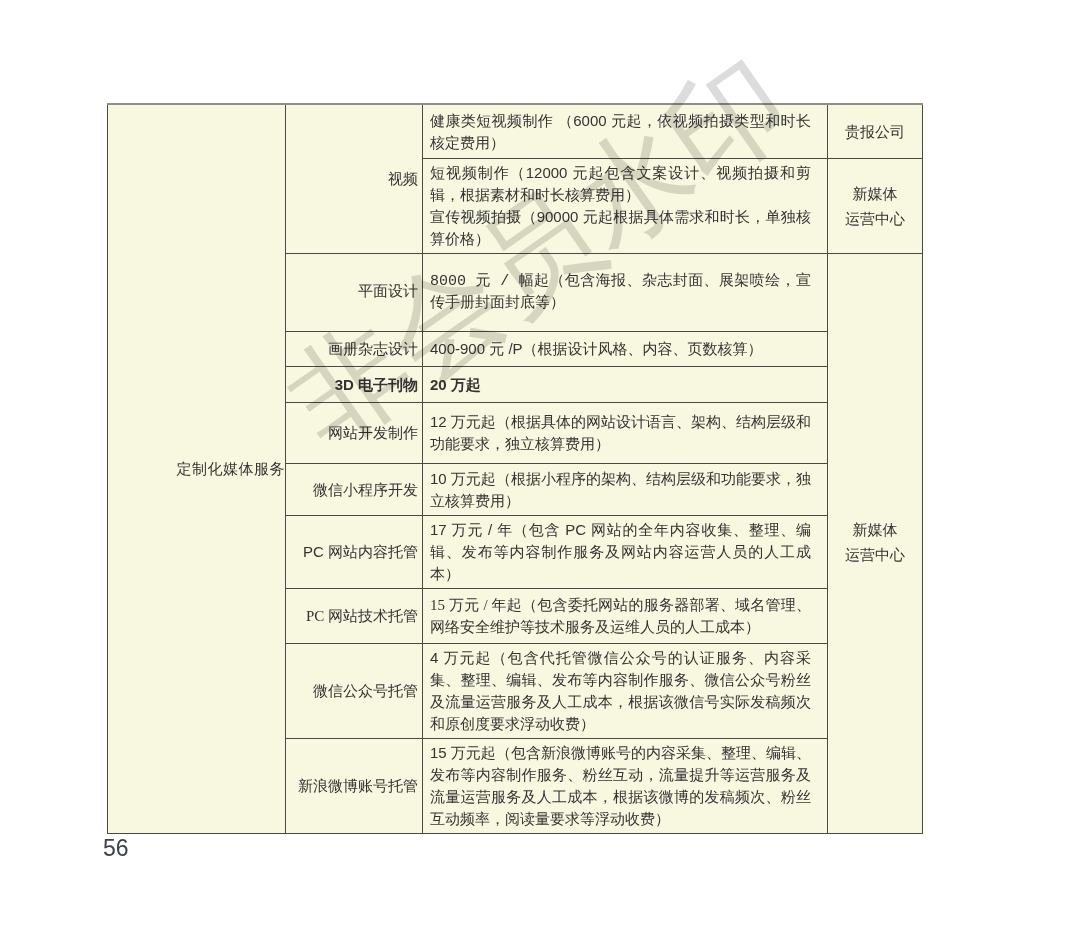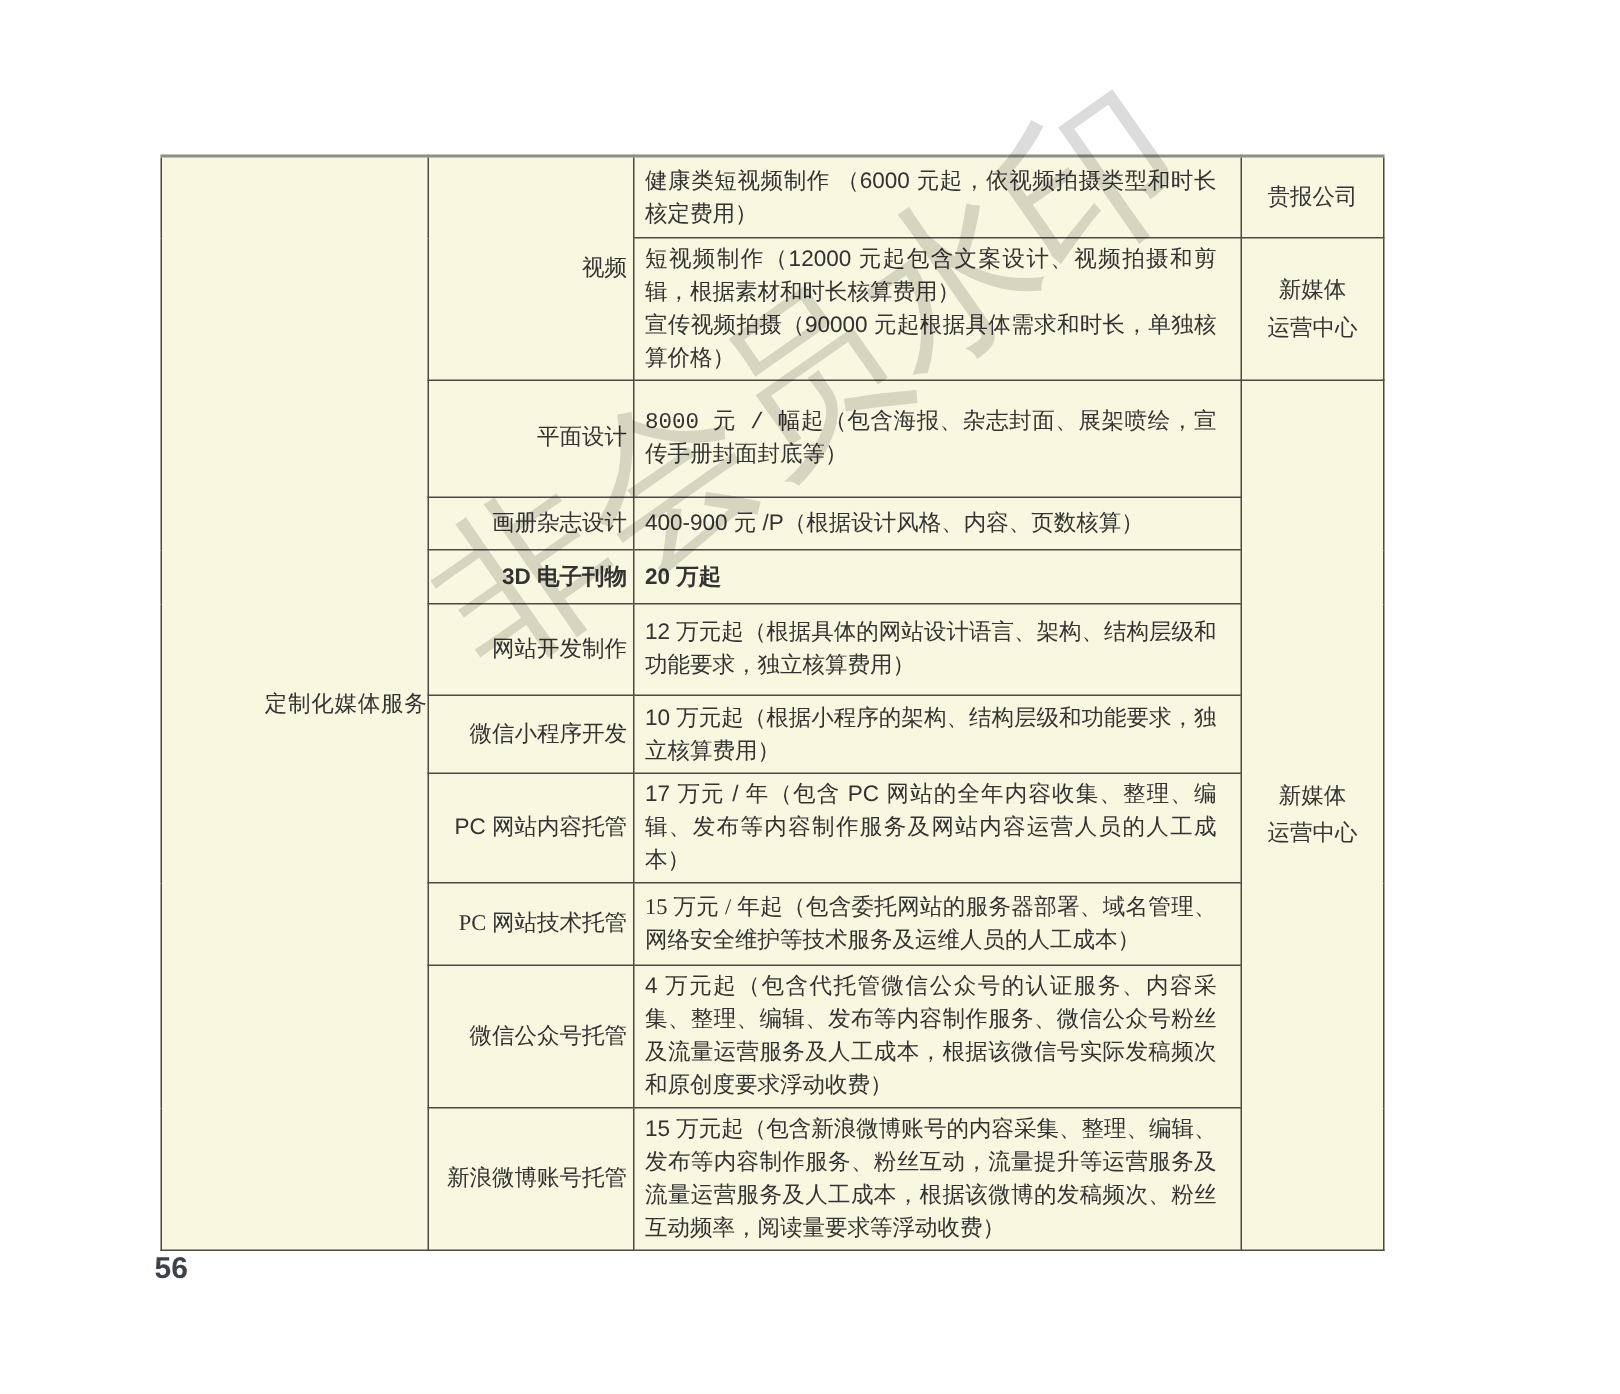--- a/index.html
+++ b/index.html
@@ -82,23 +82,22 @@
     color: var(--watermark);
     opacity: 0.35;
     mix-blend-mode: multiply;
     pointer-events: none;
     z-index: 5;
   }
   .page-number {
     position: absolute;
     left: 103px;
     top: 835px;
-    font-size: 20px;
+    font-size: 23px;
     color: var(--page-number);
-    font-weight: bold;
   }
 </style>
 </head>
 <body>
 
 <div class="page">
 
   <div class="watermark">非会员水印</div>
 
   <table class="price-table">

